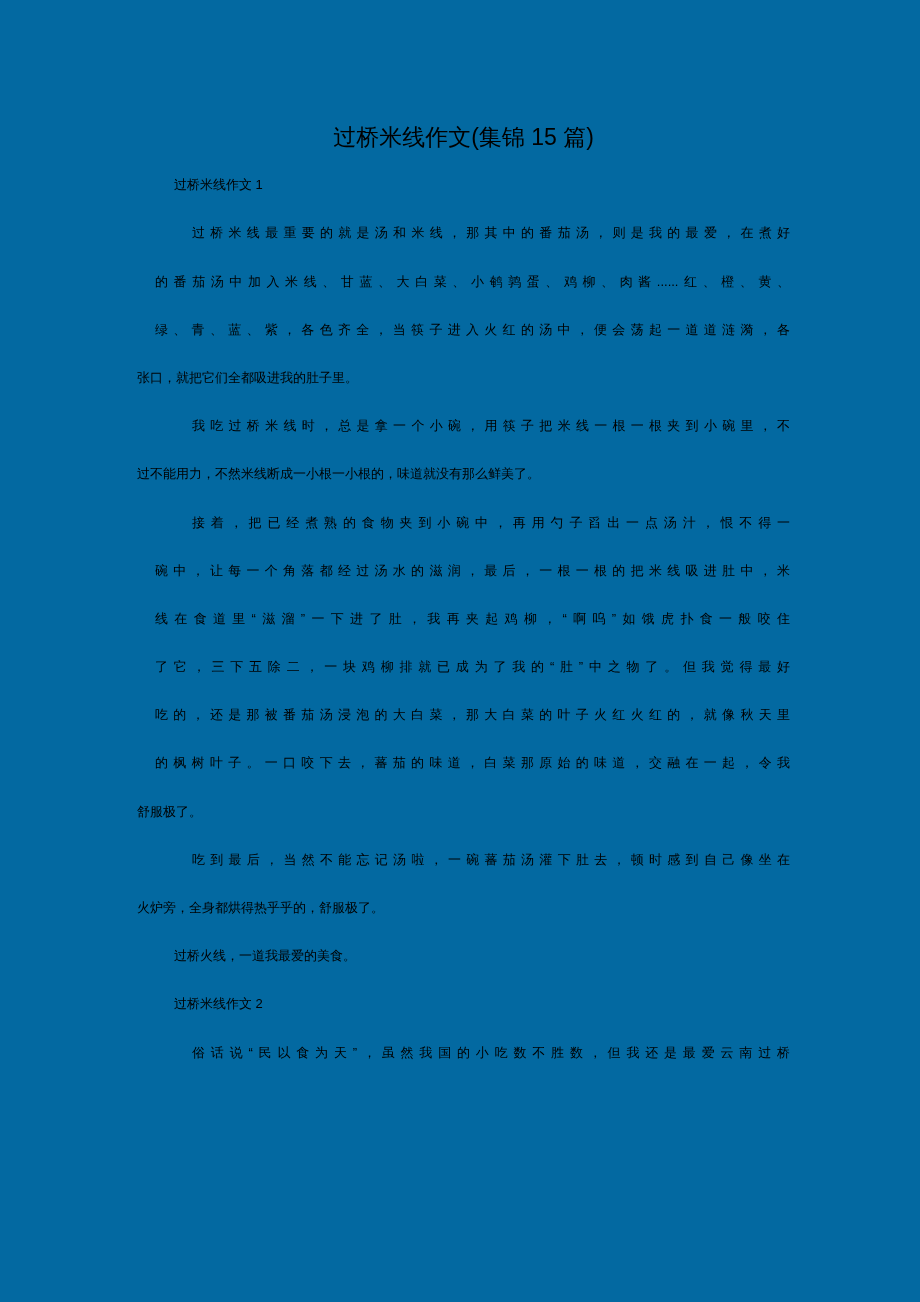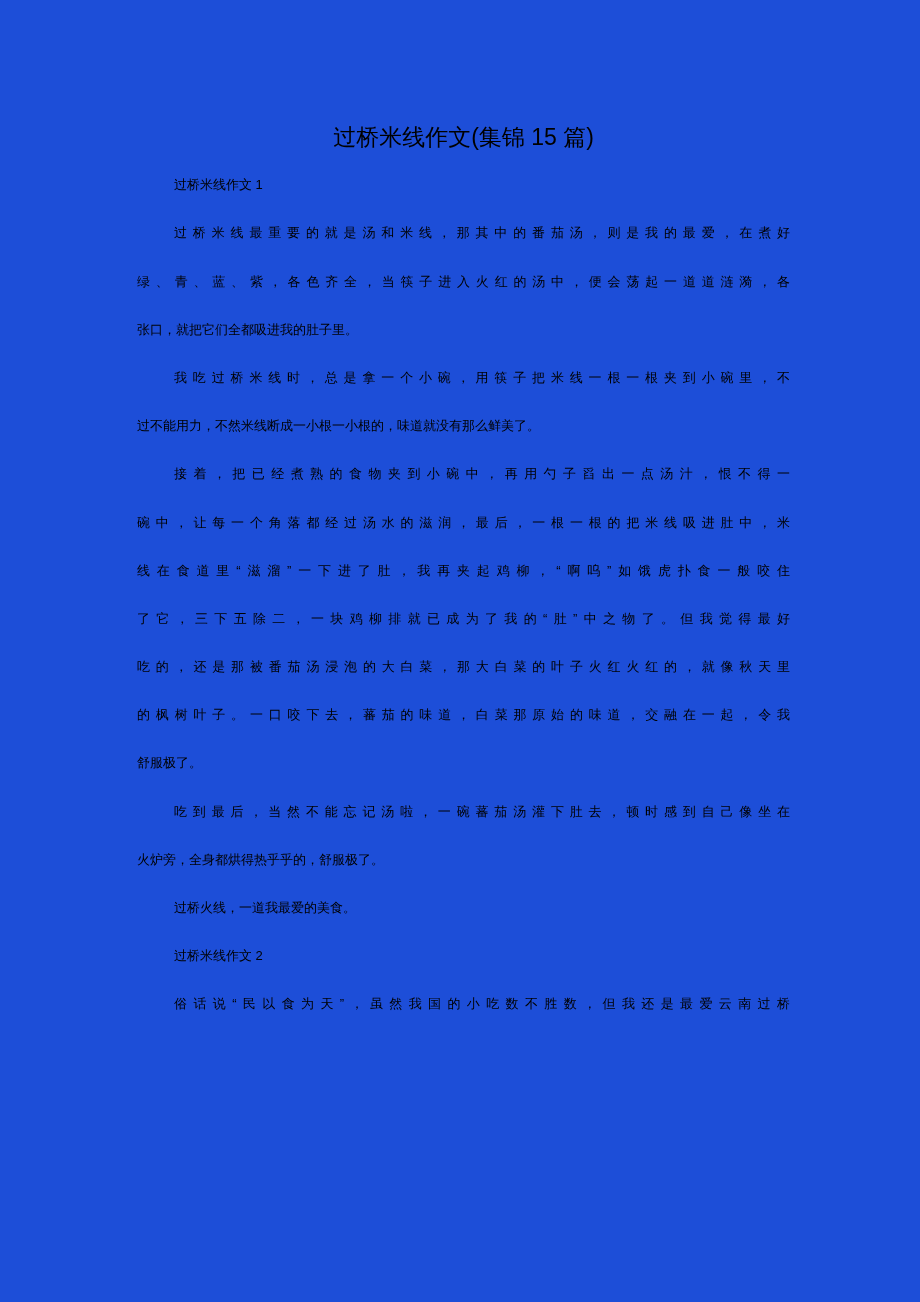--- a/index.html
+++ b/index.html
@@ -11,21 +11,21 @@
     width: 920px;
     height: 1302px;
     overflow: hidden;
     font-family: "Liberation Sans", sans-serif;
     color: #000000;
   }
   .page {
     position: relative;
     width: 920px;
     height: 1302px;
-    background: #1d4ed8;
+    background: #0369a1;
   }
   .content {
     position: absolute;
     top: 113px;
     left: 137px;
     width: 653px;
   }
   .line {
     font-size: 13px;
     line-height: 48.2px;
@@ -35,36 +35,38 @@
     color: #000000;
     font-weight: 400;
   }
   .indent {
     text-indent: 37px;
   }
   .jfy {
     text-align: justify;
     text-align-last: justify;
     text-justify: inter-character;
+    margin-left: 18px;
   }
   .title-line {
     font-size: 23px;
     text-align: center;
     text-align-last: center;
     text-indent: 0;
   }
 </style>
 </head>
 <body>
 
 <div class="page">
   <div class="content">
     <div class="line title-line">过桥米线作文(集锦 15 篇)</div>
     <div class="line indent">过桥米线作文 1</div>
     <div class="line indent jfy">过桥米线最重要的就是汤和米线，那其中的番茄汤，则是我的最爱，在煮好</div>
+    <div class="line jfy">的番茄汤中加入米线、甘蓝、大白菜、小鹌鹑蛋、鸡柳、肉酱......红、橙、黄、</div>
     <div class="line jfy">绿、青、蓝、紫，各色齐全，当筷子进入火红的汤中，便会荡起一道道涟漪，各</div>
     <div class="line">张口，就把它们全都吸进我的肚子里。</div>
     <div class="line indent jfy">我吃过桥米线时，总是拿一个小碗，用筷子把米线一根一根夹到小碗里，不</div>
     <div class="line">过不能用力，不然米线断成一小根一小根的，味道就没有那么鲜美了。</div>
     <div class="line indent jfy">接着，把已经煮熟的食物夹到小碗中，再用勺子舀出一点汤汁，恨不得一</div>
     <div class="line jfy">碗中，让每一个角落都经过汤水的滋润，最后，一根一根的把米线吸进肚中，米</div>
     <div class="line jfy">线在食道里“滋溜”一下进了肚，我再夹起鸡柳，“啊呜”如饿虎扑食一般咬住</div>
     <div class="line jfy">了它，三下五除二，一块鸡柳排就已成为了我的“肚”中之物了。但我觉得最好</div>
     <div class="line jfy">吃的，还是那被番茄汤浸泡的大白菜，那大白菜的叶子火红火红的，就像秋天里</div>
     <div class="line jfy">的枫树叶子。一口咬下去，蕃茄的味道，白菜那原始的味道，交融在一起，令我</div>

